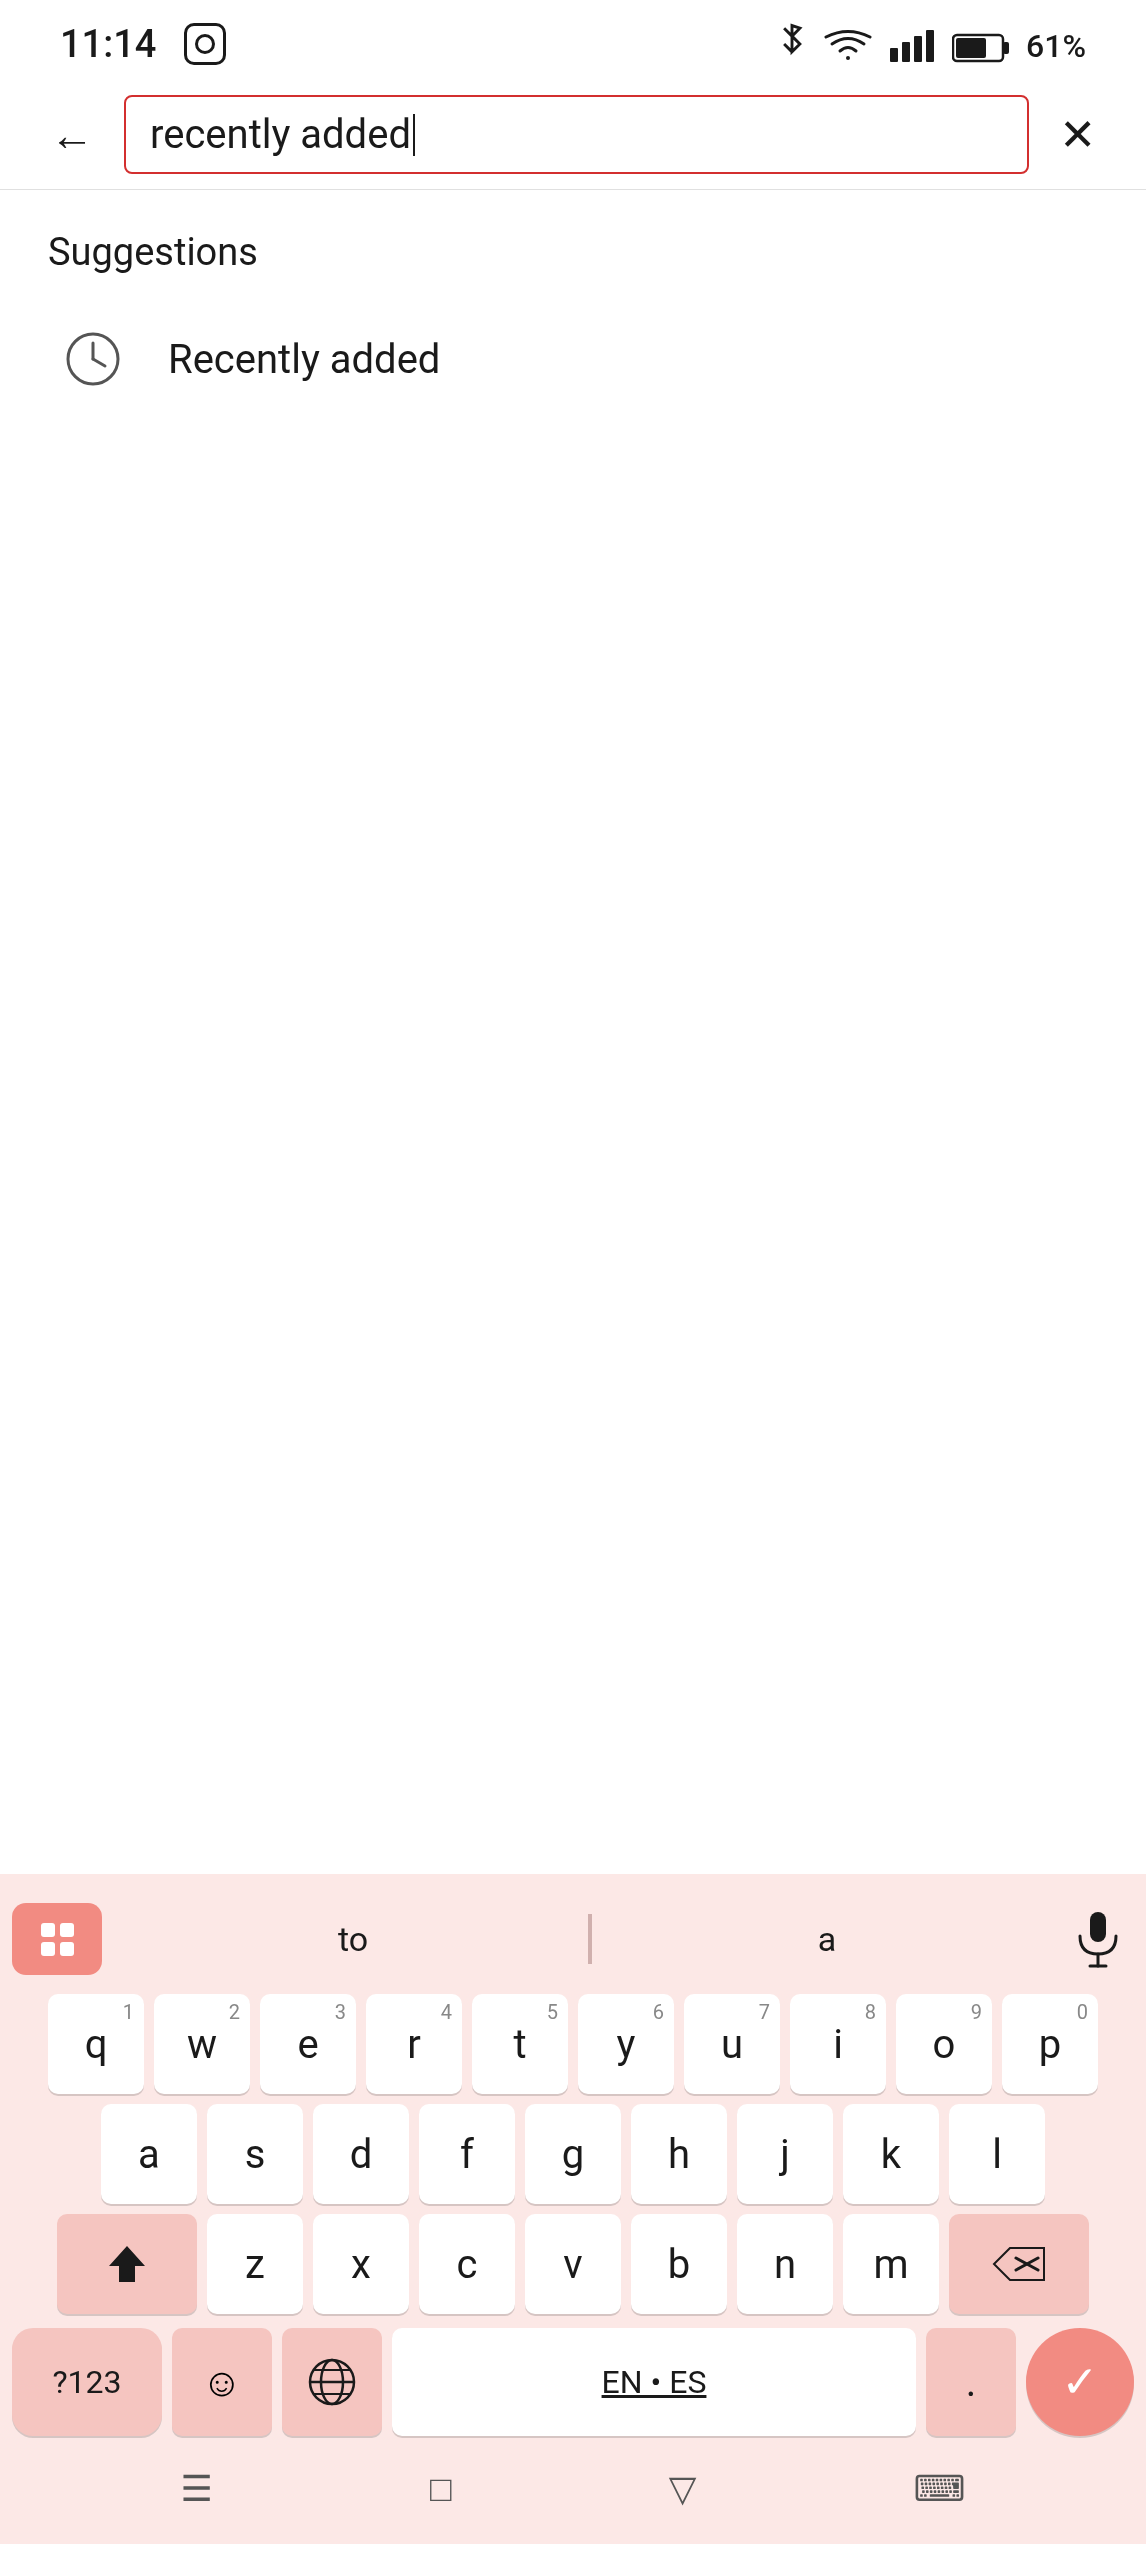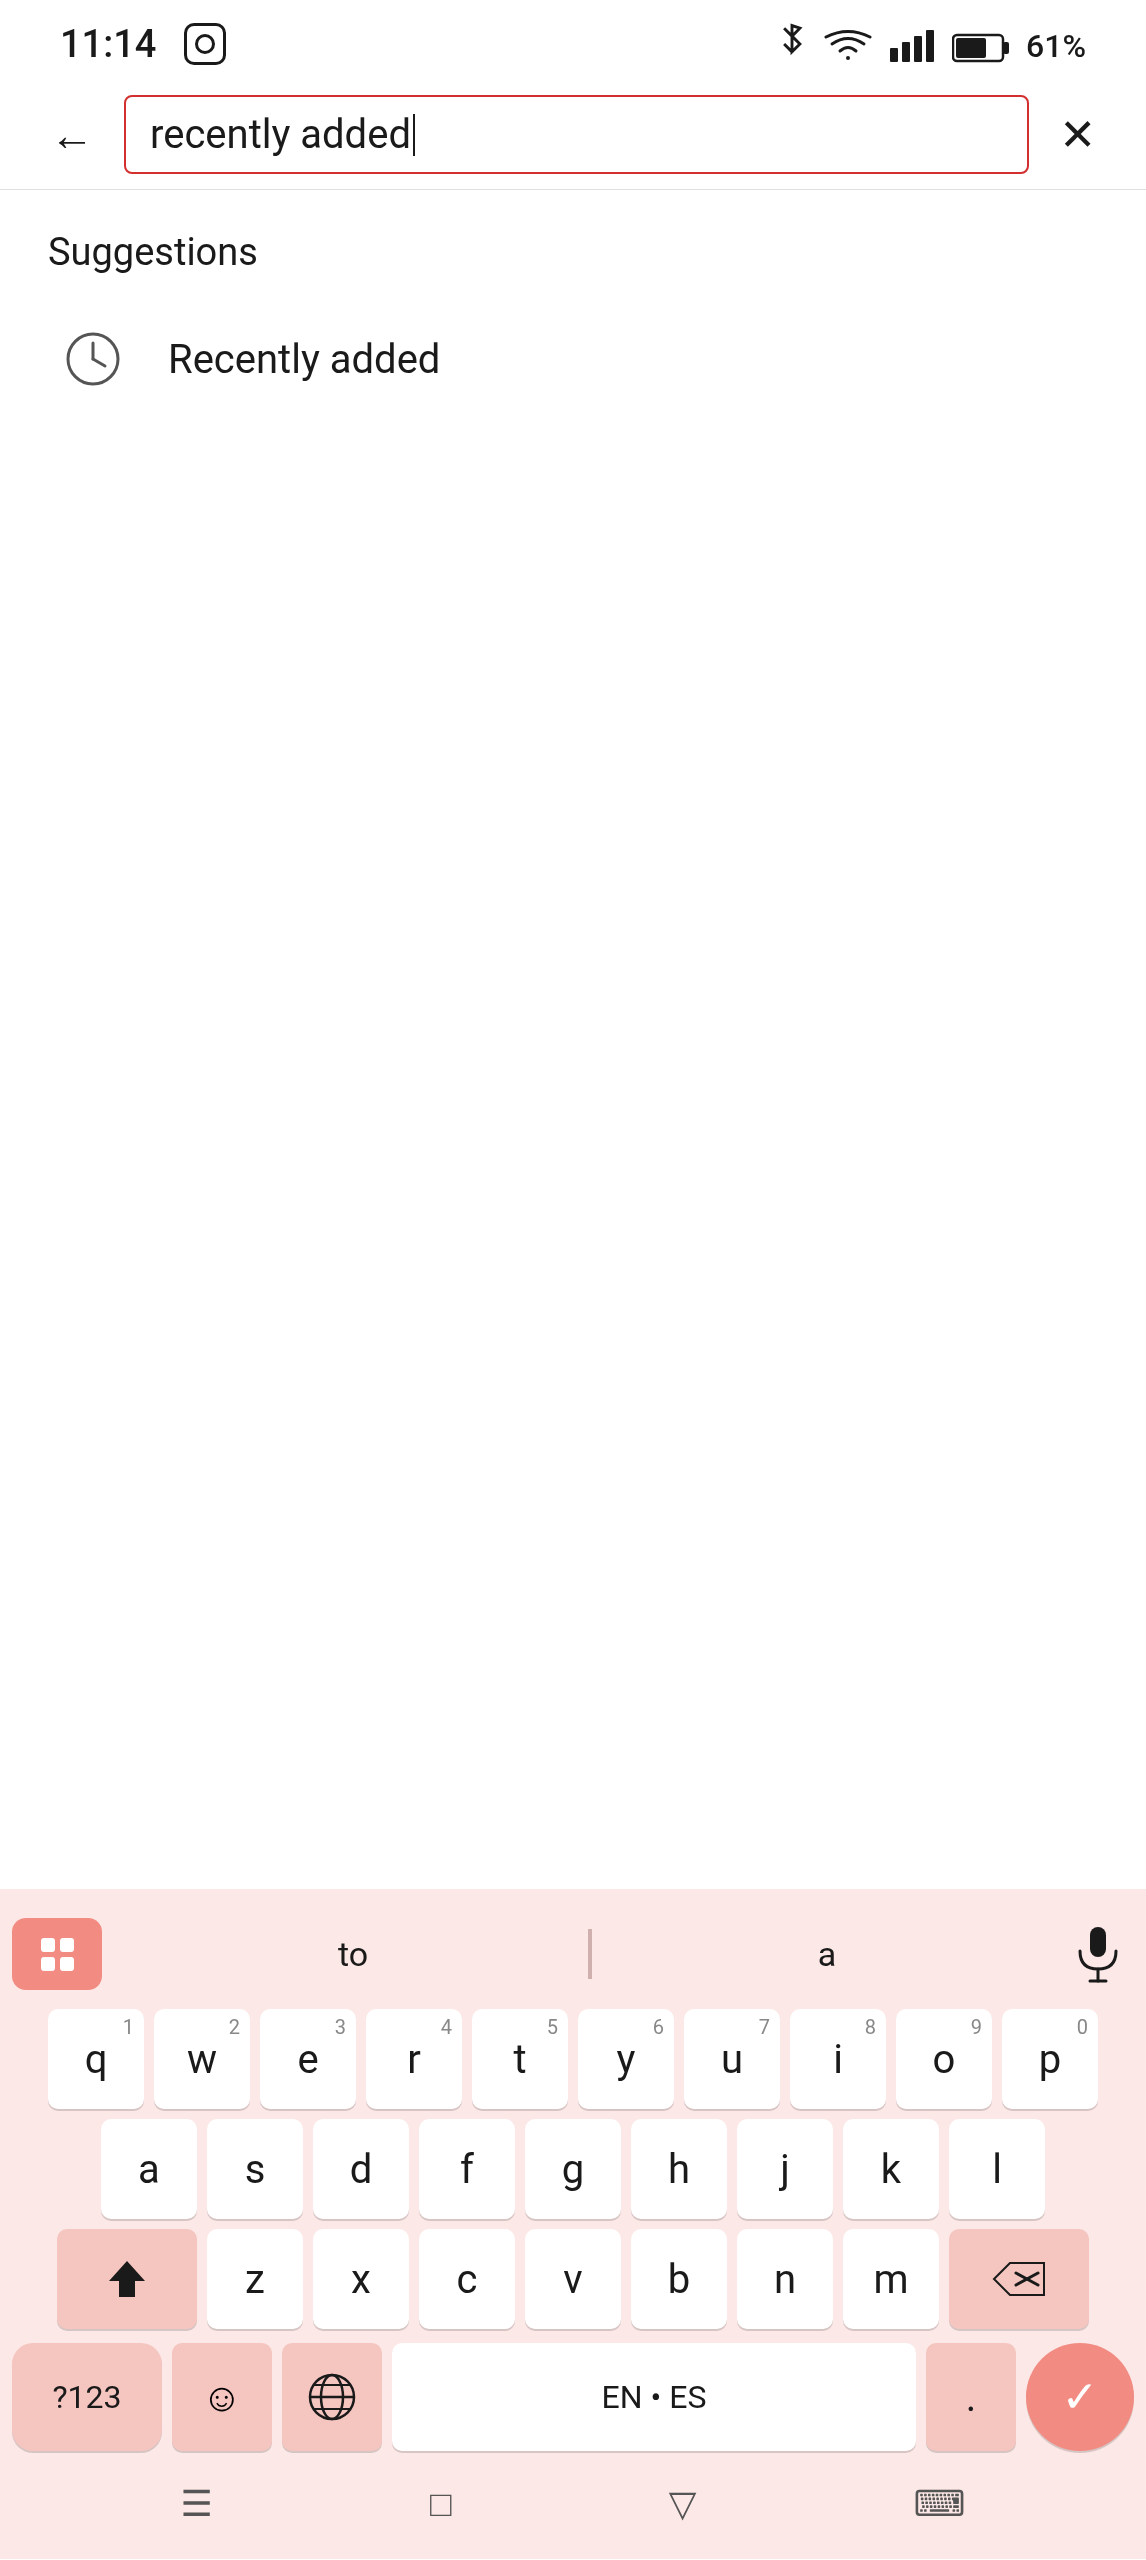--- a/index.html
+++ b/index.html
@@ -116,21 +116,21 @@
 
     .suggestion-text {
       font-size: 40px;
       color: #1a1a1a;
       font-weight: 400;
     }
 
     
     .keyboard-area {
       position: absolute;
-      bottom: 1px;
+      bottom: 16px;
       left: 0;
       right: 0;
       background: #fce8e6;
       padding: 20px 12px 0 12px;
     }
 
     
     .word-suggestions {
       display: flex;
       align-items: center;
@@ -298,20 +298,21 @@
       border-radius: 10px;
       display: flex;
       align-items: center;
       justify-content: center;
       cursor: pointer;
       box-shadow: 0 2px 0 rgba(0,0,0,0.15);
       min-height: 100px;
       flex: 1;
       font-size: 32px;
       color: #1a1a1a;
+      text-decoration: underline;
     }
 
     .key-period {
       background: #f5c5c0;
       border-radius: 10px;
       display: flex;
       align-items: center;
       justify-content: center;
       cursor: pointer;
       box-shadow: 0 2px 0 rgba(0,0,0,0.15);

